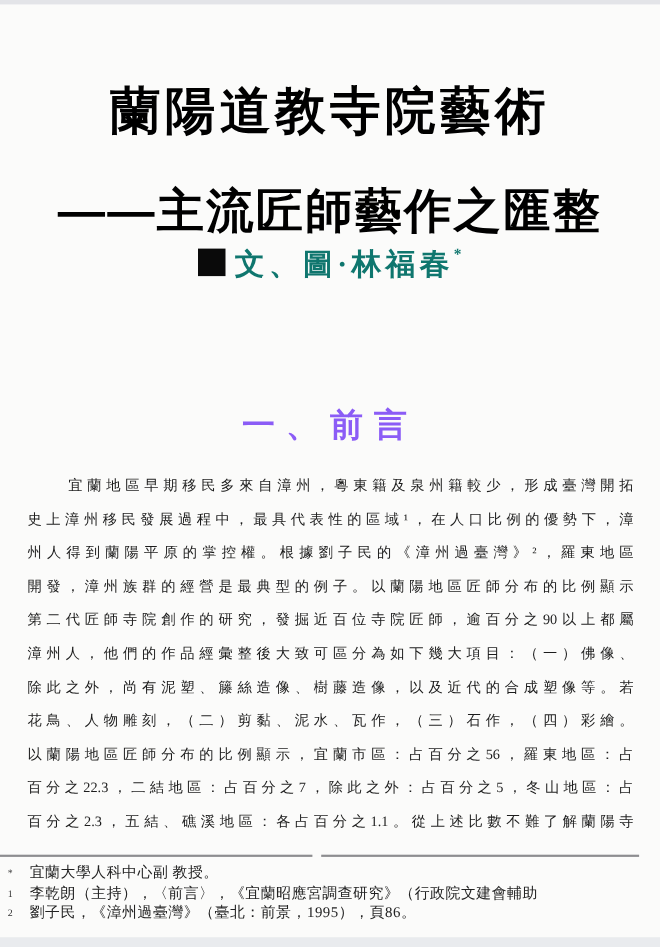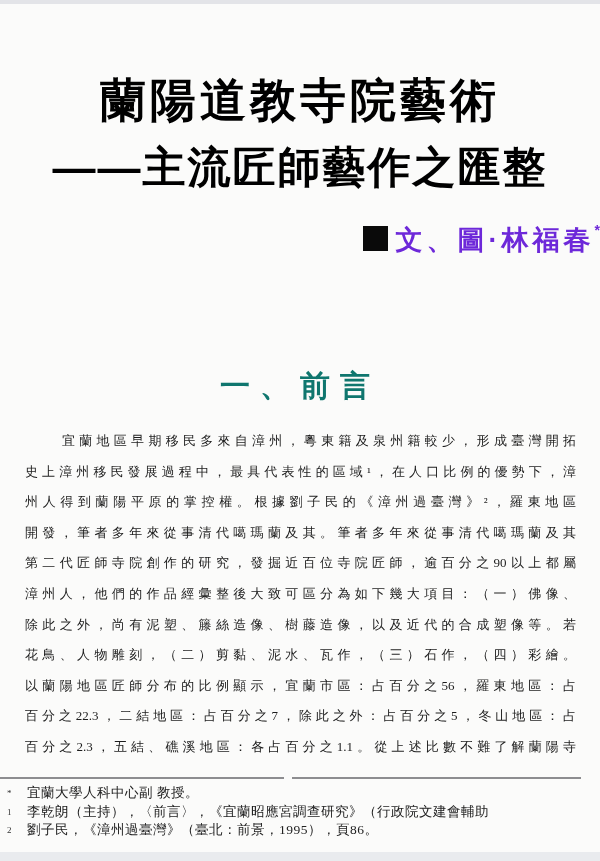--- a/index.html
+++ b/index.html
@@ -26,47 +26,47 @@
 
   
   .title-line1 {
     position: absolute; top: 70px; left: 0; width: 100%;
     text-align: center;
     font-family: Liberation Mono, monospace;
     font-weight: 700; font-size: 46px; letter-spacing: 4px;
     color: #000; white-space: nowrap;
   }
   .title-line2 {
-    position: absolute; top: 139px; left: 0; width: 100%;
+    position: absolute; top: 163px; left: 0; width: 100%;
     text-align: center;
     font-family: "Liberation Sans", "DejaVu Sans", sans-serif;
     font-weight: 700; font-size: 43px; letter-spacing: 2px;
     color: #000; white-space: nowrap;
   }
   .byline {
     position: absolute; top: 222px; left: 0; width: 100%;
-    text-align: right;
-    font-family: Liberation Sans, sans-serif;
+    text-align: center;
+    font-family: Liberation Serif, serif;
     font-weight: 700; font-size: 27px; letter-spacing: 4px;
-    color: #6d28d9; white-space: nowrap;
+    color: #0f766e; white-space: nowrap;
   }
   .byline .square-icon {
     display: inline-block; width: 25px; height: 25px;
     background: #0a0a0a; vertical-align: -2px; margin-right: 8px;
   }
   .byline sup {
     font-size: 14px; font-weight: 700; vertical-align: 14px; letter-spacing: 0;
   }
 
   
   .section-heading {
     position: absolute; top: 366px; left: 0; width: 100%;
     text-align: center;
     font-weight: 700; font-size: 30px; letter-spacing: 10px;
-    color: #0f766e; white-space: nowrap;
+    color: #8b5cf6; white-space: nowrap;
   }
 
   
   .body-text {
     position: absolute; top: 426px; left: 25px; width: 551px;
     font-size: 13px; color: #1c1c1c;
   }
   .body-line {
     height: 30.6px; line-height: 30.6px;
     text-align: justify; text-align-last: justify;
@@ -107,21 +107,21 @@
 
   <div class="byline"><span class="square-icon"></span><span>文、圖·林福春</span><sup>*</sup></div>
 
   <div class="section-heading">一、前言</div>
 
   <div class="body-text">
 
   <div class="body-line">宜蘭地區早期移民多來自漳州，粵東籍及泉州籍較少，形成臺灣開拓</div>
       <div class="body-line">史上漳州移民發展過程中，最具代表性的區域¹，在人口比例的優勢下，漳</div>
       <div class="body-line">州人得到蘭陽平原的掌控權。根據劉子民的《漳州過臺灣》²，羅東地區</div>
-      <div class="body-line">開發，筆者多年來從事清代噶瑪蘭及其。筆者多年來從事清代噶瑪蘭及其</div>
+      <div class="body-line">開發，漳州族群的經營是最典型的例子。以蘭陽地區匠師分布的比例顯示</div>
       <div class="body-line">第二代匠師寺院創作的研究，發掘近百位寺院匠師，逾百分之90以上都屬</div>
       <div class="body-line">漳州人，他們的作品經彙整後大致可區分為如下幾大項目：（一）佛像、</div>
       <div class="body-line">除此之外，尚有泥塑、籐絲造像、樹藤造像，以及近代的合成塑像等。若</div>
       <div class="body-line">花鳥、人物雕刻，（二）剪黏、泥水、瓦作，（三）石作，（四）彩繪。</div>
       <div class="body-line">以蘭陽地區匠師分布的比例顯示，宜蘭市區：占百分之56，羅東地區：占</div>
       <div class="body-line">百分之22.3，二結地區：占百分之7，除此之外：占百分之5，冬山地區：占</div>
       <div class="body-line">百分之2.3，五結、礁溪地區：各占百分之1.1。從上述比數不難了解蘭陽寺</div>
     </div>
 
   <div class="footnote-sep">

